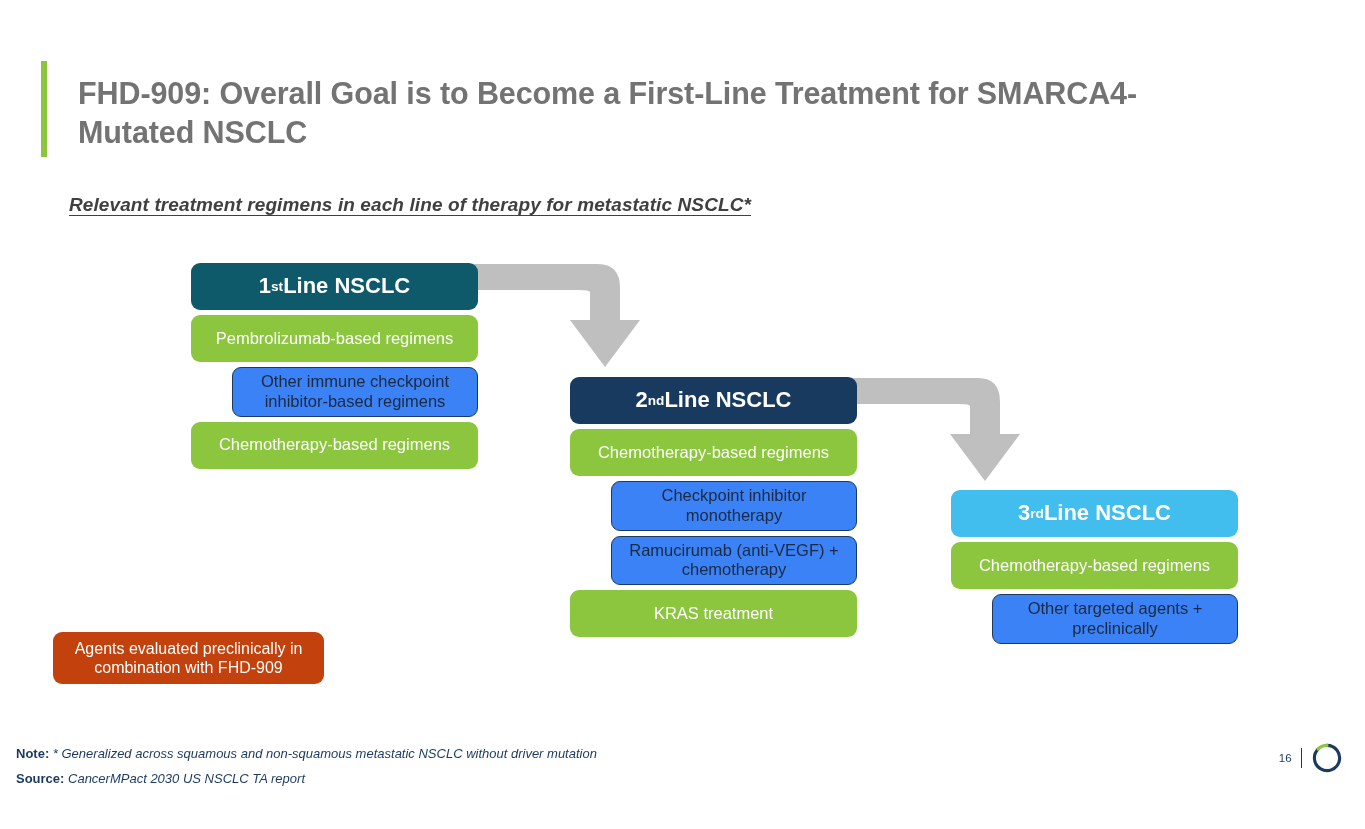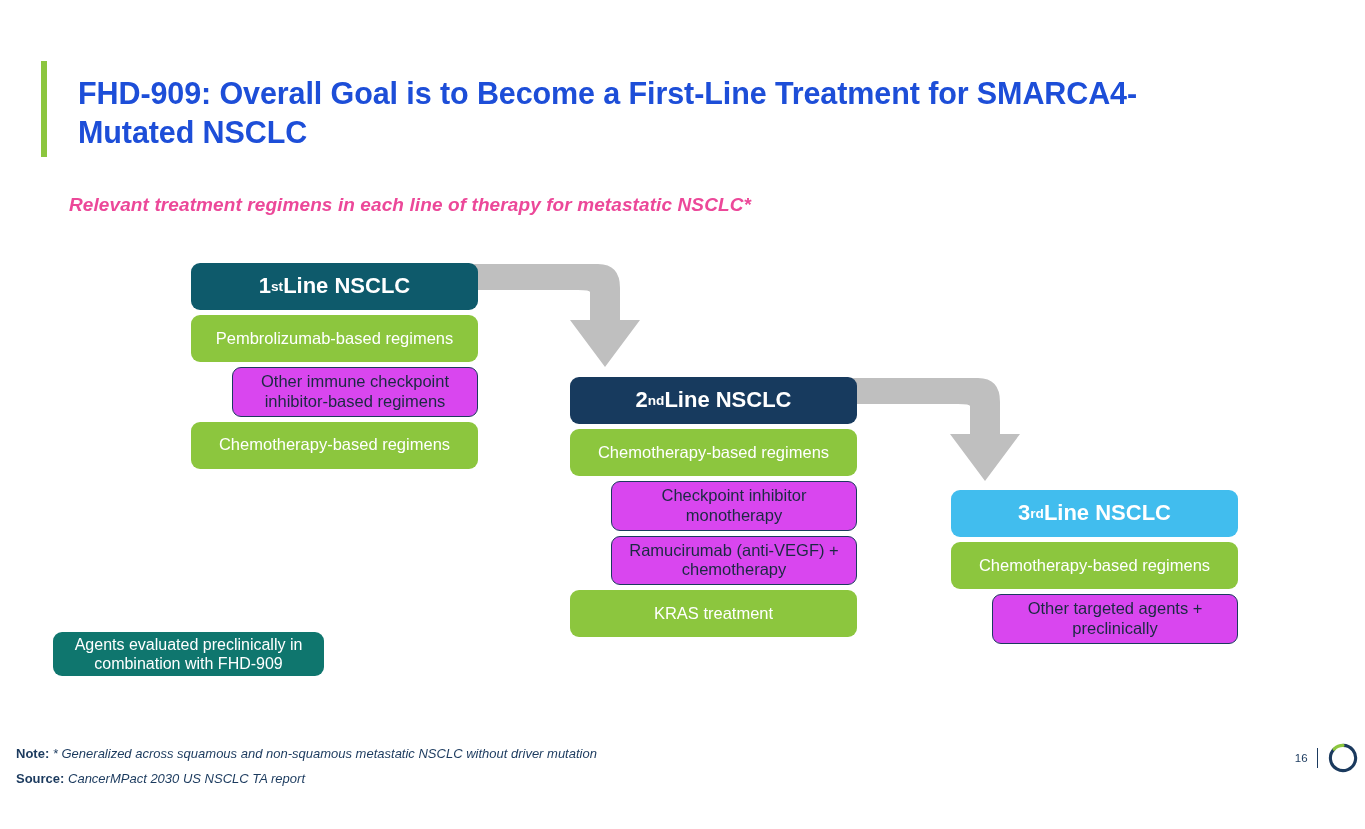--- a/index.html
+++ b/index.html
@@ -26,32 +26,33 @@
     background: #8cc63e;
   }
   .slide-title {
     position: absolute;
     left: 78px;
     top: 74px;
     width: 1060px;
     font-size: 30.5px;
     font-weight: bold;
     line-height: 1.28;
-    color: #1d4ed8;
+    color: #737373;
     letter-spacing: -0.1px;
   }
 
   .subtitle {
     position: absolute;
     left: 69px;
     top: 194px;
     font-size: 19px;
     font-weight: bold;
     font-style: italic;
-    color: #ec4899;
+    color: #404040;
+    text-decoration: underline;
     text-underline-offset: 4px;
     letter-spacing: 0.1px;
   }
 
   
   .column {
     position: absolute;
   }
   .col-box {
     box-sizing: border-box;
@@ -83,41 +84,41 @@
     font-size: 16.5px;
     margin-bottom: 5px;
     padding: 4px 10px;
   }
   .item.green {
     background: #8cc63e;
     color: #ffffff;
     border: none;
   }
   .item.white {
-    background: #d946ef;
+    background: #3b82f6;
     color: #1b2a42;
     border: 1.4px solid #1b3a5e;
     margin-left: 41px;
   }
 
   
   .arrow-svg {
     position: absolute;
     pointer-events: none;
   }
 
   
   .legend-chip {
     position: absolute;
     left: 53px;
     top: 632px;
     width: 271px;
-    height: 44px;
+    height: 52px;
     box-sizing: border-box;
-    background: #0f766e;
+    background: #c2410c;
     border-radius: 9px;
     color: #ffffff;
     font-size: 16px;
     line-height: 1.2;
     display: flex;
     align-items: center;
     justify-content: center;
     text-align: center;
     padding: 2px 8px;
   }
@@ -131,21 +132,21 @@
     color: #1b3a5e;
     font-style: italic;
     line-height: 1.95;
   }
   .footnotes b {
     font-style: normal;
     font-weight: bold;
   }
   .page-area {
     position: absolute;
-    right: 6px;
+    right: 22px;
     top: 742px;
     display: flex;
     align-items: center;
     gap: 9px;
   }
   .page-num {
     font-size: 11.5px;
     color: #1b3a5e;
   }
   .page-sep {

